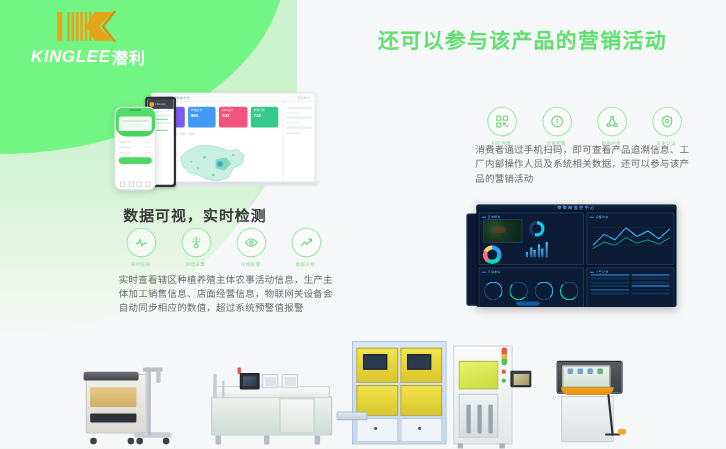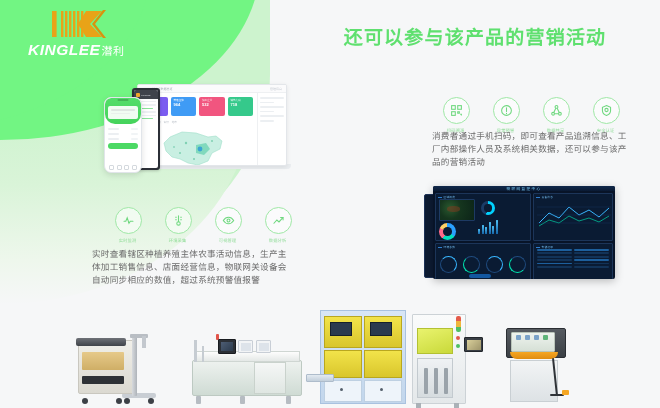--- a/index.html
+++ b/index.html
@@ -38,21 +38,21 @@
   }
 
   
   .logo{position:absolute;left:26px;top:8px;width:120px;height:56px;}
   .logo-mark{position:relative;height:32px;margin-left:24px;}
   .logo-text{
     font-size:15.5px;font-weight:700;letter-spacing:.5px;
     color:#ffffff;font-style:italic;margin-top:1px;margin-left:2px;
     white-space:nowrap;display:flex;align-items:center;
   }
-  .logo-text .cn{font-style:normal;font-weight:400;font-size:11px;margin-left:1px;}
+  .logo-text .cn{font-style:normal;font-weight:700;font-size:15px;margin-left:1px;}
 
   
   .main-title{
     position:absolute;left:330px;top:22px;width:290px;text-align:center;
     font-size:19px;font-weight:700;color:#5fe06f;letter-spacing:1.2px;
     white-space:nowrap;
   }
 
   
   .sec-head{
@@ -78,21 +78,21 @@
     margin-top:3px;font-size:4.6px;color:#8fdc97;letter-spacing:.2px;
     white-space:nowrap;transform:scale(.92);
   }
 
   
   .para{
     position:absolute;font-size:8.6px;line-height:13.2px;color:#6b6b6b;
     letter-spacing:.25px;
   }
   .para.right{left:432px;top:130px;width:196px;text-align:left;}
-  .para.left{left:92px;top:248px;width:198px;text-align:left;}
+  .para.left{left:108px;top:248px;width:198px;text-align:left;}
 
   
   .laptop{position:absolute;left:137px;top:84px;width:148px;height:92px;}
   .laptop-screen{
     position:absolute;left:0;top:0;width:148px;height:80px;
     background:#ffffff;border:1px solid #e3e6ea;border-radius:2px;
     box-shadow:0 1px 4px rgba(0,0,0,.08);overflow:hidden;
   }
   .lp-topbar{height:7px;background:#fbfbfc;border-bottom:1px solid #eef0f2;
     display:flex;align-items:center;padding:0 4px;gap:2px;}
@@ -378,20 +378,21 @@
           <path d="M8 1.8 13 4v4c0 3.2-2.4 5.3-5 6.2C5.4 13.3 3 11.2 3 8V4z"></path>
           <circle cx="8" cy="7.4" r="2"></circle>
         </svg>
       </span>
       <span class="cap">安全认证</span>
     </div>
   </div>
 
   <div class="para right">消费者通过手机扫码，即可查看产品追溯信息、工厂内部操作人员及系统相关数据，还可以参与该产品的营销活动</div>
 
+  <div class="sec-head left">数据可视，实时检测</div>
 
   <div class="icon-row left">
     <div class="ic">
       <span class="circ">
         <svg width="13" height="13" viewBox="0 0 16 16" fill="none" stroke="#6fd87f" stroke-width="1.3" stroke-linecap="round">
           <path d="M2.5 9h2.2L6.4 4.8 8.6 11.4 10.2 9h3.3"></path>
         </svg>
       </span>
       <span class="cap">实时监测</span>
     </div>

